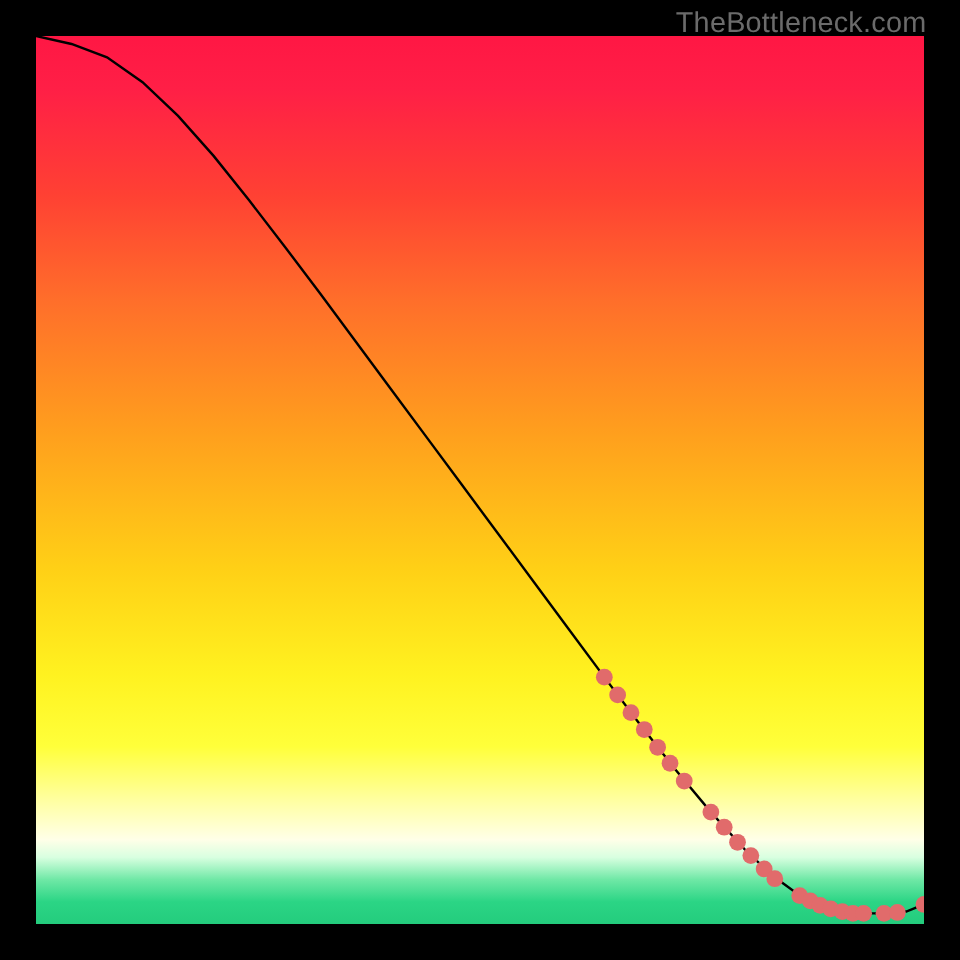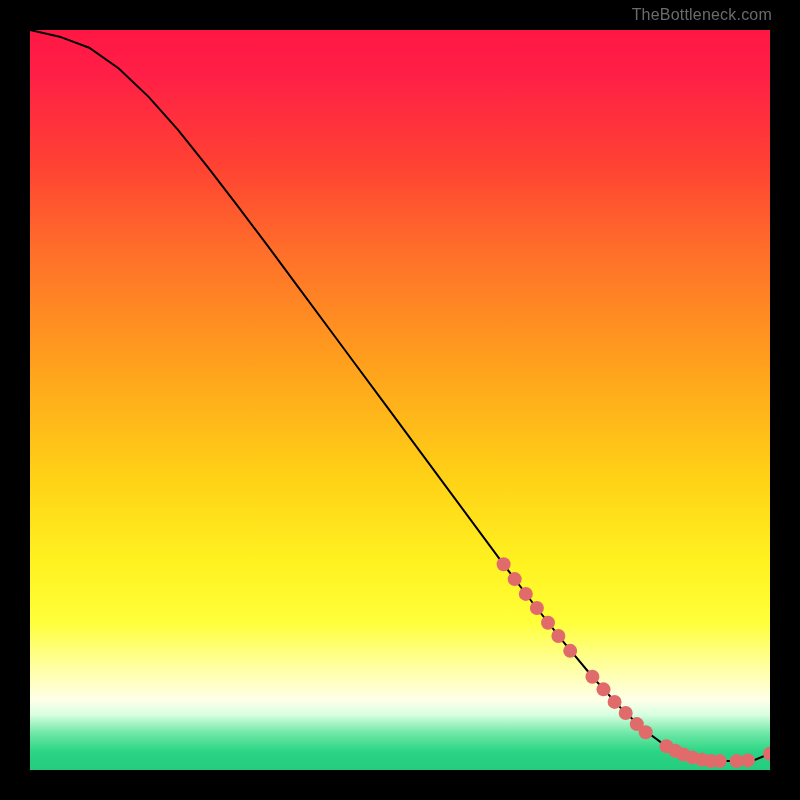--- a/index.html
+++ b/index.html
@@ -30,21 +30,21 @@
   }
   svg.overlay {
     position: absolute;
     inset: 0;
   }
   .watermark {
     position: absolute;
     top: 6px;
     right: 28px;
     color: #6b6b6b;
-    font-size: 16px;
+    font-size: 24px;
     font-weight: 500;
     letter-spacing: 0.2px;
     user-select: none;
   }
 </style>
 </head>
 <body>
 
 <div class="stage">
   <div class="watermark">TheBottleneck.com</div>

